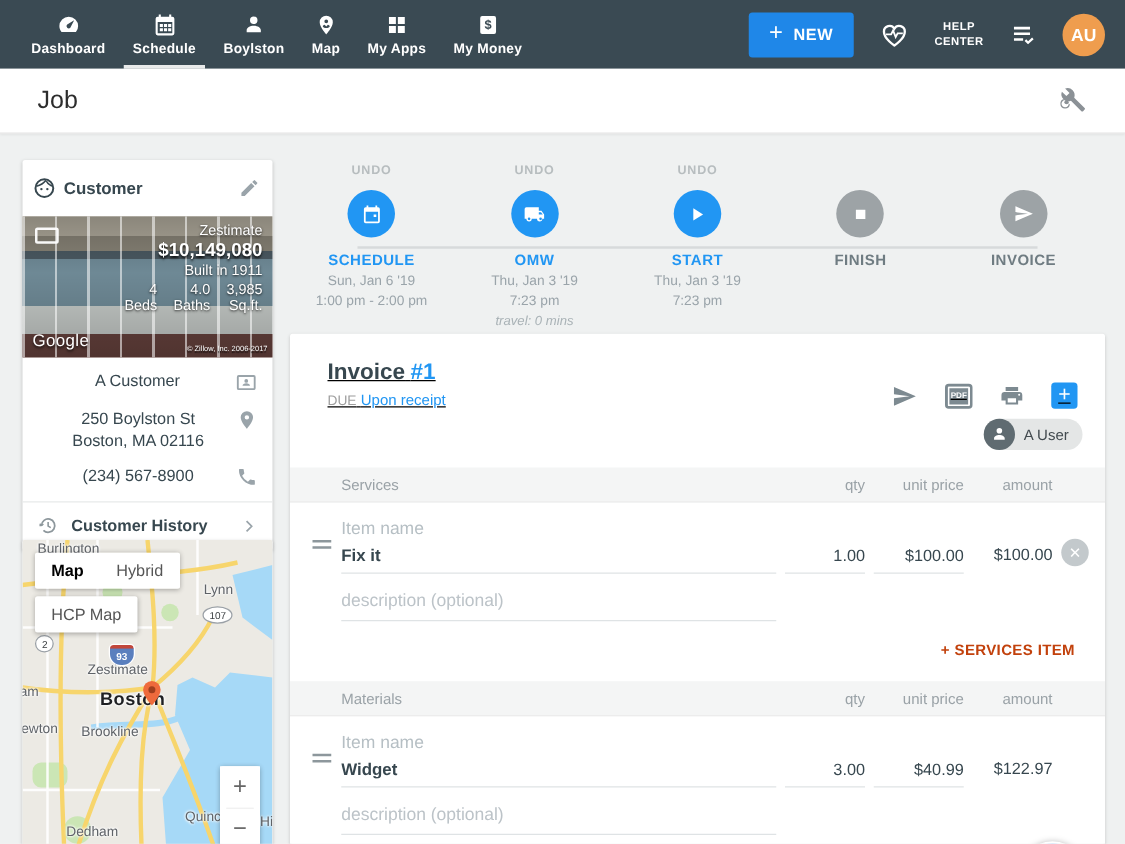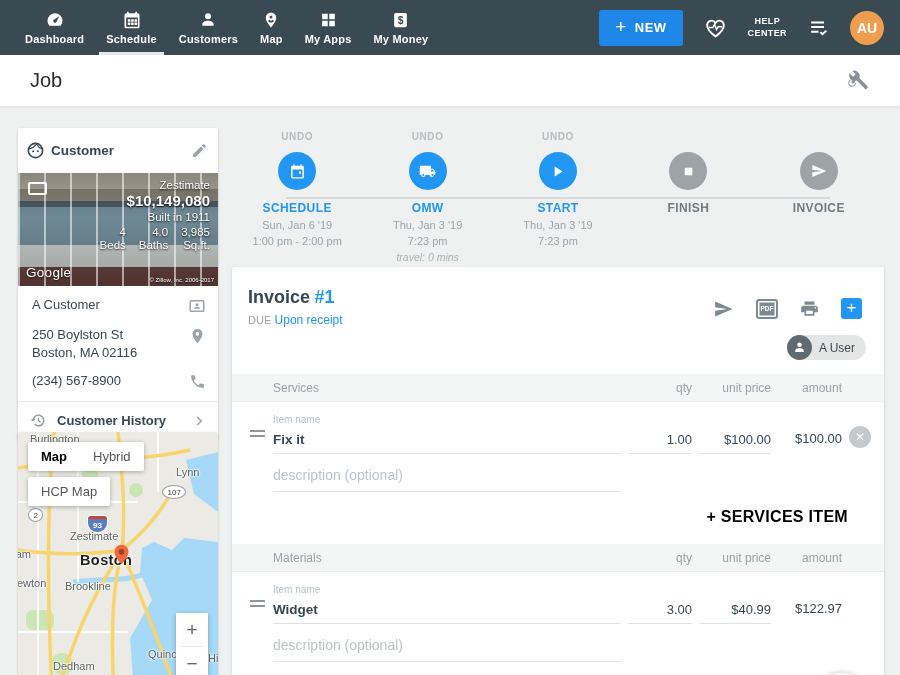--- a/index.html
+++ b/index.html
@@ -43,21 +43,21 @@
       linear-gradient(180deg, rgba(0,0,0,.25), rgba(0,0,0,.05) 40%, rgba(0,0,0,.25)); }
   .sv-rect { position:absolute; left:10px; top:9px; width:19px; height:13px; border:2px solid #fff; border-radius:2px; opacity:.95; }
   .photo-meta { position:absolute; top:6px; right:8px; text-align:right; color:#fff; text-shadow:0 1px 2px rgba(0,0,0,.85); }
   .zlabel { font-size:11.5px; }
   .zvalue { font-size:15px; font-weight:700; margin-top:1px; }
   .zbuilt { font-size:11.5px; margin-top:2px; }
   .zstats { display:grid; grid-template-columns:auto auto auto; column-gap:13px; margin-top:3px; justify-content:end; }
   .zstats .v { font-size:11.5px; } .zstats .l { font-size:11.5px; margin-top:1px; }
   .gwm { position:absolute; left:8px; bottom:6px; color:#fff; font-size:13.5px; letter-spacing:.3px; text-shadow:0 1px 2px rgba(0,0,0,.7); }
   .zcopy { position:absolute; right:4px; bottom:3px; color:#fff; font-size:6px; text-shadow:0 1px 1px rgba(0,0,0,.8); }
-  .cc-body { padding:10px 12px 0 14px; }
+  .cc-body { padding:10px 12px 0 14px;text-align:center; }
   .cc-row { display:flex; align-items:flex-start; margin-bottom:11px; color:#37474f; font-size:13px; line-height:1.35; }
   .cc-row .txt { flex:1; }
   .cc-row .ric { color:#9aa4aa; margin-top:1px; cursor:pointer; }
   .cc-hist { border-top:1px solid #e8eaea; display:flex; align-items:center; gap:10px; padding:10px 12px 11px 12px; cursor:pointer; }
   .cc-hist .hic { color:#8d979c; }
   .cc-hist .hlabel { font-size:13px; font-weight:700; color:#37474f; flex:1; }
   .cc-hist .chev { color:#9aa4aa; }
 
   
   .map-card { position:absolute; left:18px; top:325px; width:200px; height:260px; overflow:hidden; }
@@ -85,21 +85,21 @@
   .tcircle { width:38px; height:38px; border-radius:50%; margin:0 auto; display:flex; align-items:center; justify-content:center; color:#fff; cursor:pointer; }
   .tcircle.done { background:#2196f3; }
   .tcircle.pending { background:#9da3a6; }
   .tlabel { margin-top:11px; font-size:12px; font-weight:700; letter-spacing:.4px; }
   .tlabel.done { color:#2196f3; } .tlabel.pending { color:#6f7c82; }
   .tdate { font-size:11px; color:#9aa4aa; margin-top:3px; line-height:1.45; }
   .tdate .travel { font-style:italic; font-size:10.5px; color:#a9b2b6; }
 
   
   .invoice-card { position:absolute; left:232px; top:160px; width:652px; height:480px; padding-top:20px; }
-  .inv-head { display:flex; align-items:center; padding:0 22px 0 16px; }
+  .inv-head { display:flex; align-items:flex-end; padding:0 22px 0 30px;text-decoration:underline; }
   .inv-title { font-size:18px; font-weight:700; color:#37474f; }
   .inv-num { color:#2196f3; font-weight:700; }
   .inv-due { font-size:12px; margin-top:5px; }
   .inv-due .due-l { color:#9e9e9e; font-size:11px; }
   .inv-due .due-v { color:#2196f3; cursor:pointer; }
   .inv-actions { margin-left:auto; display:flex; align-items:center; gap:21px; padding-top:3px; }
   .inv-actions .act { background:none; border:none; color:#7d8a91; cursor:pointer; padding:0; }
   .pdf-badge { width:22px; height:20px; background:#7d8a91; border-radius:3px; color:#fff; font-size:6.5px; font-weight:700;
                display:flex; align-items:center; justify-content:center; border:2px solid #7d8a91; box-shadow:inset 0 0 0 1.5px #fff; }
   .add-tile { width:21px; height:21px; background:#2196f3; border:none; border-radius:3px; color:#fff; font-size:17px; line-height:1;
@@ -107,35 +107,35 @@
   .assignee-row { display:flex; justify-content:flex-end; padding:8px 18px 0 0;text-align:center; }
   .chip { display:flex; align-items:center; background:#e4e6e6; border-radius:13px; height:25px; padding-right:11px; cursor:pointer; }
   .chip .chip-av { width:25px; height:25px; border-radius:50%; background:#5f6b71; display:flex; align-items:center; justify-content:center; color:#fff; }
   .chip .chip-name { font-size:12px; color:#424a4f; margin-left:7px; }
 
   .sec-grid { display:grid; grid-template-columns:16px 348px 64px 72px 64px 30px; column-gap:7px; padding:0 8px 0 18px; align-items:end; }
   .sec-bar { background:#f4f5f5; border-bottom:1px solid #ececec; margin-top:14px; height:28px; align-items:center; }
   .sec-bar .sname { grid-column:2; font-size:12px; color:#9aa2a7; }
   .sec-bar .col { font-size:12px; color:#9aa2a7; text-align:right; }
   .item-row { margin-top:12px; }
-  .fld-label { font-size:10px; color:#b6bfc4; margin-bottom:4px; }
+  .fld-label { font-size:14px; color:#b6bfc4; margin-bottom:4px; }
   .uin { width:100%; border:none; border-bottom:1px solid #dfe3e5; background:transparent; outline:none;
          font-family:inherit; font-size:13.5px; color:#37474f; padding:3px 0 6px 0; }
   .uin.bold { font-weight:700; }
   .uin.num { text-align:right; font-size:13px; }
   .drag { align-self:center; margin-bottom:2px; cursor:grab; }
   .drag i { display:block; width:15px; height:2px; background:#8d979c; margin:3px 0; }
   .amount { text-align:right; font-size:13px; color:#37474f; padding-bottom:8px; }
   .remove { width:22px; height:22px; border-radius:50%; background:#c3c9cc; border:none; color:#fff; font-size:12px;
             display:flex; align-items:center; justify-content:center; cursor:pointer; margin-bottom:6px; }
   .desc-row { margin-top:10px; }
   .uin.desc { font-size:14px; padding-bottom:8px; }
   .uin.desc::placeholder, .uin::placeholder { color:#bcc3c8; }
-  .add-link { display:block; text-align:right; padding:16px 36px 4px 0; font-size:16px; font-weight:700; letter-spacing:.3px;
-              color:#000000; background:none; border:none; width:100%; cursor:pointer; font-family:inherit; }
+  .add-link { display:block; text-align:right; padding:16px 24px 4px 0; font-size:12px; font-weight:700; letter-spacing:.3px;
+              color:#c2410c; background:none; border:none; width:100%; cursor:pointer; font-family:inherit; }
 
   
   .chat-btn { position:absolute; left:816px; top:566px; width:52px; height:52px; border-radius:50%; background:#1b6fd1;
               border:3px solid #fff; box-shadow:0 1px 6px rgba(0,0,0,.35); display:flex; align-items:center; justify-content:center;
               cursor:pointer; z-index:20; }
 </style>
 </head>
 <body>
 
 <div class="nav">
@@ -154,21 +154,21 @@
         </svg>
       </span>
     <span class="nlabel">Schedule</span>
   </div>
   <div class="nav-item">
     <span>
         <svg width="20" height="20" viewBox="0 0 24 24" fill="#fff">
           <path d="M12 11a3.6 3.6 0 1 0-3.6-3.6A3.6 3.6 0 0 0 12 11zm0 1.8c-3.7 0-6.8 1.9-6.8 4.2v2h13.6v-2c0-2.3-3.1-4.2-6.8-4.2z"></path>
         </svg>
       </span>
-    <span class="nlabel">Customers</span>
+    <span class="nlabel">Boylston</span>
   </div>
   <div class="nav-item">
     <span>
         <svg width="18" height="20" viewBox="0 0 24 24" fill="#fff">
           <path d="M12 2a7 7 0 0 0-7 7c0 5.2 7 13 7 13s7-7.8 7-13a7 7 0 0 0-7-7zm0 4a2 2 0 1 1-2 2 2 2 0 0 1 2-2zm0 9.3c-2 0-3.7-.9-3.7-2 0-.7.8-1.4 2-1.7l1.7 2 1.7-2c1.2.3 2 1 2 1.7 0 1.1-1.7 2-3.7 2z"></path>
         </svg>
       </span>
     <span class="nlabel">Map</span>
   </div>
   <div class="nav-item">
@@ -336,21 +336,21 @@
           <path d="M104 118 C 126 100,142 82,152 62"></path>
           <path d="M104 118 C 84 150,60 190,40 260"></path>
           <path d="M104 118 C 120 160,140 204,158 260"></path>
           <path d="M36 0 C 30 60,28 140,34 260"></path>
           <path d="M0 36 C 60 28,120 30,172 18"></path>
         </g>
         <path d="M118 254 H154" stroke="#e05b4f" stroke-width="3.5" fill="none"></path>
       </svg>
     </div>
     <span class="mlabel" style="left:12px; top:1px;">Burlington</span>
-    <span class="mlabel" style="left:158px; top:34px;">Lynn</span>
+    <span class="mlabel" style="left:145px; top:34px;">Lynn</span>
     <span class="mlabel" style="left:52px; top:98px;">Zestimate</span>
     <span class="mlabel" style="left:-30px; top:116px;">Waltham</span>
     <span class="mlabel big" style="left:62px; top:120px;">Boston</span>
     <span class="mlabel" style="left:-9px; top:145px;">Newton</span>
     <span class="mlabel" style="left:47px; top:148px;">Brookline</span>
     <span class="mlabel" style="left:130px; top:216px;">Quincy</span>
     <span class="mlabel" style="left:35px; top:228px;">Dedham</span>
     <span class="mlabel" style="left:190px; top:220px;">Hingham</span>
     <span class="shield-i" style="left:70px; top:84px;">93</span>
     <span class="shield-o" style="left:144px; top:53px;">107</span>

